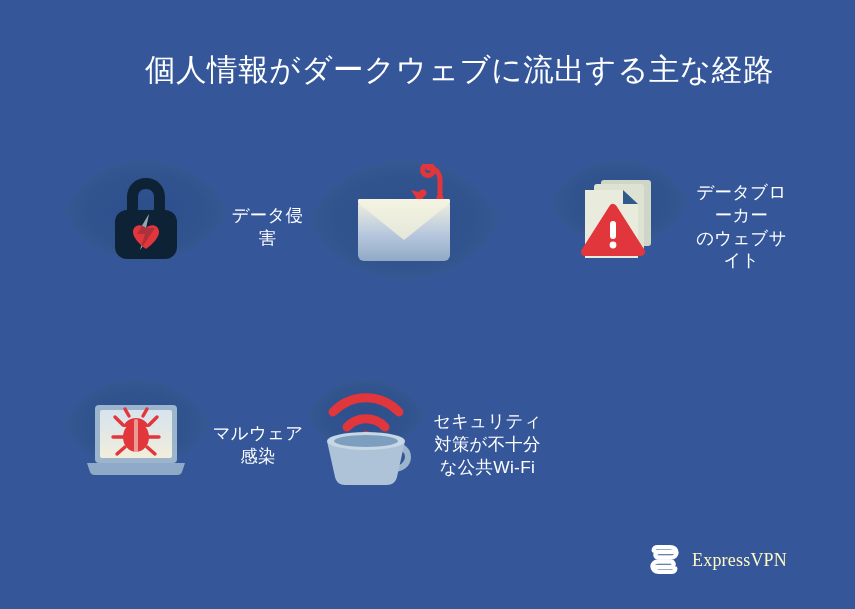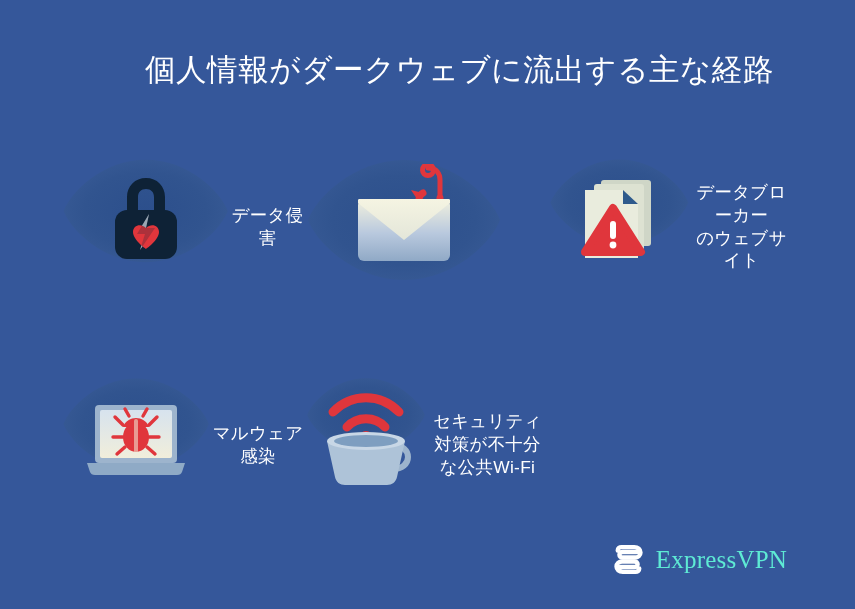--- a/index.html
+++ b/index.html
@@ -92,23 +92,23 @@
     display: flex;
     align-items: center;
     gap: 11px;
   }
   .brand-mark {
     width: 33px;
     height: 33px;
     display: block;
   }
   .brand-name {
-    color: #5eead4;
+    color: #fef9c3;
     font-family: "Liberation Serif", "DejaVu Serif", serif;
-    font-size: 25px;
+    font-size: 18px;
     letter-spacing: 0.2px;
     line-height: 1;
   }
 </style>
 </head>
 <body>
 
 <div id="infographic">
 
   <h1 class="page-title">個人情報がダークウェブに流出する主な経路</h1>

